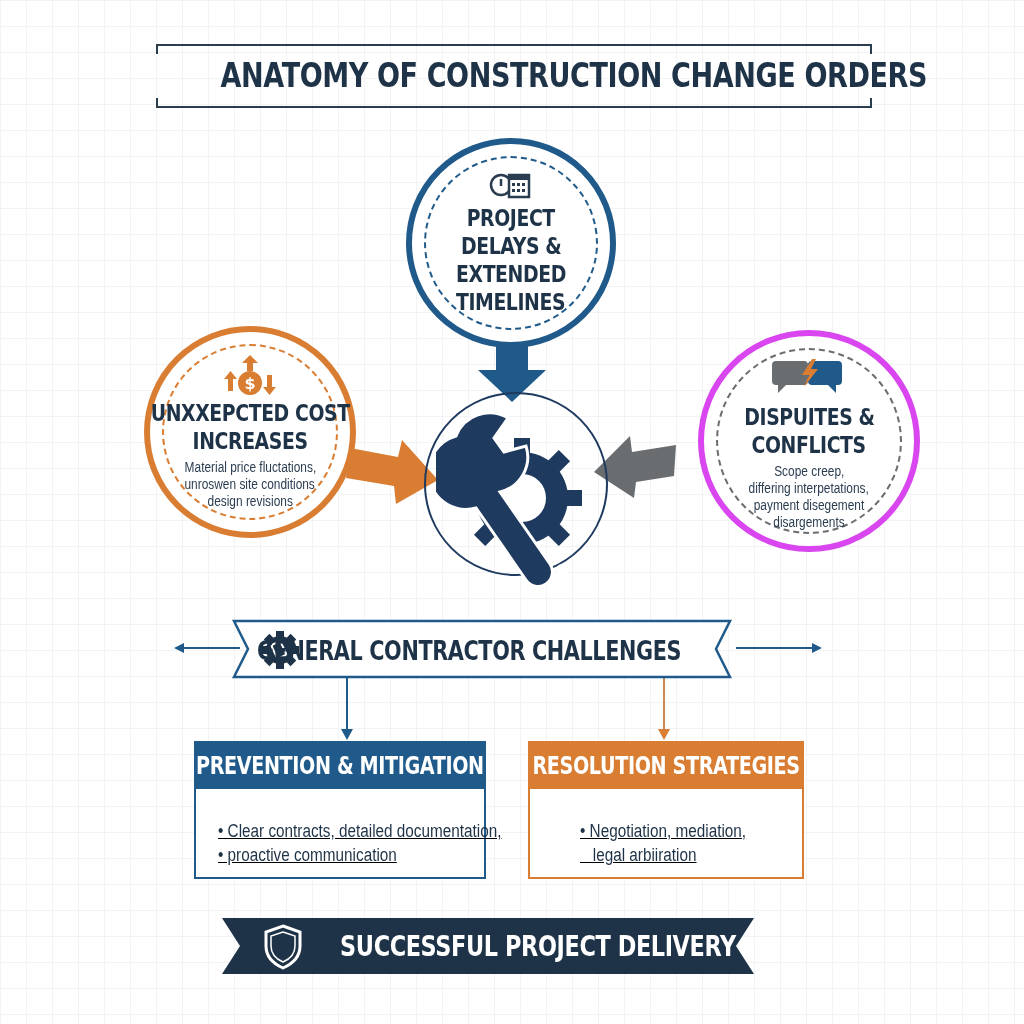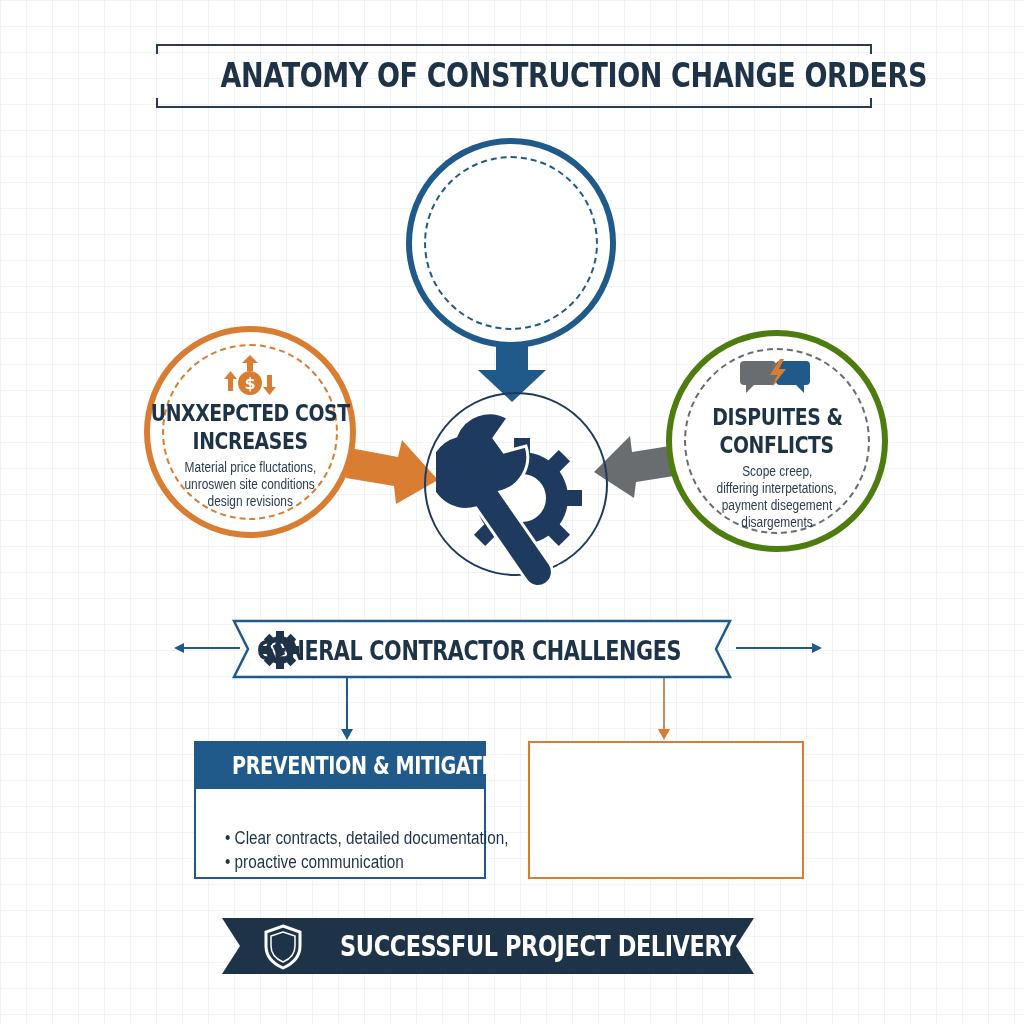--- a/index.html
+++ b/index.html
@@ -27,34 +27,34 @@
   .circle { position:absolute; border-radius:50%; background:#fff; box-sizing:border-box; }
   .circle .dash { position:absolute; inset:12px; border-radius:50%; border:2px dashed; }
   .circle .content { position:absolute; inset:0; display:flex; flex-direction:column; align-items:center; justify-content:center; text-align:center; }
   .circle h3 { margin:0; color:#1e3347; font-size:23px; line-height:28px; transform:scaleX(0.82); white-space:nowrap; }
   .circle p { margin:4px 0 0; color:#2a3d50; font-size:14px; line-height:17px; transform:scaleX(0.85); white-space:nowrap; font-weight:normal; }
 
   #circle-delays { left:406px; top:138px; width:210px; height:210px; border:6px solid #1f5a8a; }
   #circle-delays .dash { border-color:#1f5a8a; }
   #circle-cost { left:144px; top:326px; width:212px; height:212px; border:6px solid #d97d32; }
   #circle-cost .dash { border-color:#d97d32; }
-  #circle-disputes { left:666px; top:330px; width:222px; height:222px; border:6px solid #4d7c0f; }
+  #circle-disputes { left:698px; top:330px; width:222px; height:222px; border:6px solid #d946ef; }
   #circle-disputes .dash { border-color:#6a6d70; }
 
   #center-hub { left:424px; top:392px; width:180px; height:180px; border:2px solid #1e3a5f; border-radius:50%; background:transparent; }
 
   
   #challenges-banner { left:144px; top:618px; width:680px; height:62px; }
   #banner-text { position:absolute; left:325px; top:18px; transform:translateX(-50%) scaleX(0.8); white-space:nowrap; color:#1e3347; font-size:26px; }
 
   
   .box { position:absolute; border:2px solid; background:#fff; box-sizing:border-box; }
-  .box .head { color:#fff; font-size:24px; padding:0; height:46px; display:flex; align-items:center; justify-content:flex-start; }
+  .box .head { color:#fff; font-size:24px; padding:0; height:46px; display:flex; align-items:center; justify-content:center; }
   .box .head span { transform:scaleX(0.8); white-space:nowrap; display:inline-block; }
-  .box ul { margin:15px; padding:0; list-style:none; }
+  .box ul { margin:8px; padding:0; list-style:none;text-decoration:underline; }
   .box li { color:#1e3347; font-size:18px; line-height:24px; transform:scaleX(0.85); transform-origin:left; white-space:nowrap; }
   #box-prevention { left:194px; top:741px; width:292px; height:138px; border-color:#1f5a8a; }
   #box-prevention .head { background:#1f5a8a; }
   #box-prevention ul { position:absolute; left:14px; top:68px; }
   #box-resolution { left:528px; top:741px; width:276px; height:138px; border-color:#d97d32; }
   #box-resolution .head { background:#d97d32; }
   #box-resolution ul { position:absolute; left:42px; top:68px; }
 
   
   #delivery-ribbon { left:222px; top:914px; width:532px; height:64px;text-decoration:underline; }
@@ -98,20 +98,40 @@
 </svg>
 
 <div id="title-frame" class="abs">
   <div class="bracket top"></div>
   <div class="bracket bot"></div>
   <div id="title-text" class="condensed">ANATOMY OF CONSTRUCTION CHANGE ORDERS</div>
 </div>
 
 <div id="circle-delays" class="circle">
   <div class="dash"></div>
+  <div class="content">
+    <svg width="44" height="30" viewBox="0 0 44 30" style="margin-bottom:4px">
+      <circle cx="12" cy="15" r="10" fill="none" stroke="#2a3d50" stroke-width="2.5"></circle>
+      <line x1="12" y1="9" x2="12" y2="16" stroke="#2a3d50" stroke-width="2.5"></line>
+      <rect x="20" y="5" width="20" height="22" fill="#fff" stroke="#2a3d50" stroke-width="2.5"></rect>
+      <rect x="20" y="5" width="20" height="5" fill="#2a3d50"></rect>
+      <g fill="#2a3d50">
+          <rect x="23" y="13" width="3" height="3"></rect>
+          <rect x="28" y="13" width="3" height="3"></rect>
+          <rect x="33" y="13" width="3" height="3"></rect>
+          <rect x="23" y="19" width="3" height="3"></rect>
+          <rect x="28" y="19" width="3" height="3"></rect>
+          <rect x="33" y="19" width="3" height="3"></rect>
+        </g>
+    </svg>
+    <h3 class="condensed">PROJECT</h3>
+    <h3 class="condensed">DELAYS &amp;</h3>
+    <h3 class="condensed">EXTENDED</h3>
+    <h3 class="condensed">TIMELINES</h3>
+  </div>
 </div>
 
 <div id="circle-cost" class="circle">
   <div class="dash"></div>
   <div class="content">
     <svg width="56" height="42" viewBox="0 0 56 42" style="margin-bottom:2px">
       <g fill="#d97d32">
         <rect x="25" y="6" width="6" height="10"></rect>
           <polygon points="20,8 28,0 36,8"></polygon>
         <rect x="6" y="22" width="5" height="14"></rect>
@@ -197,20 +217,27 @@
   <div class="head condensed">
       <span>PREVENTION &amp; MITIGATION</span>
     </div>
   <ul>
     <li>• Clear contracts, detailed documentation,</li>
     <li>• proactive communication</li>
   </ul>
 </div>
 
 <div id="box-resolution" class="box">
+  <div class="head condensed">
+      <span>RESOLUTION STRATEGIES</span>
+    </div>
+  <ul>
+    <li>• Negotiation, mediation,</li>
+    <li style="white-space:pre">   legal arbiiration</li>
+  </ul>
 </div>
 
 <div id="delivery-ribbon" class="abs">
   <svg class="abs" style="left:0;top:0" width="532" height="64" viewBox="0 0 532 64">
     <polygon points="0,4 532,4 514,32 532,60 0,60 18,32" fill="#1e3347"></polygon>
   </svg>
   <svg class="abs" style="left:40px;top:10px" width="42" height="46" viewBox="0 0 42 46">
     <path d="M21 2 L38 8 V22 C38 33 30 40 21 44 C12 40 4 33 4 22 V8 Z" fill="none" stroke="#ffffff" stroke-width="3"></path>
     <path d="M21 8 L33 12 V22 C33 30 28 35 21 38 C14 35 9 30 9 22 V12 Z" fill="none" stroke="#ffffff" stroke-width="1.5"></path>
   </svg>

